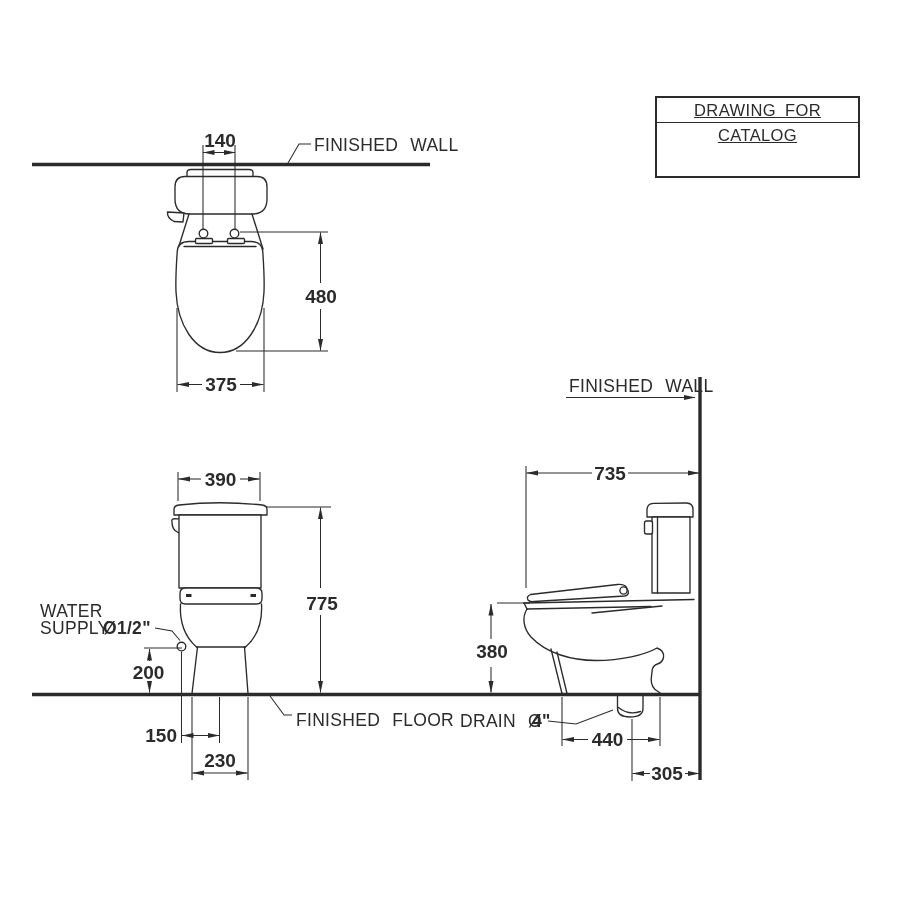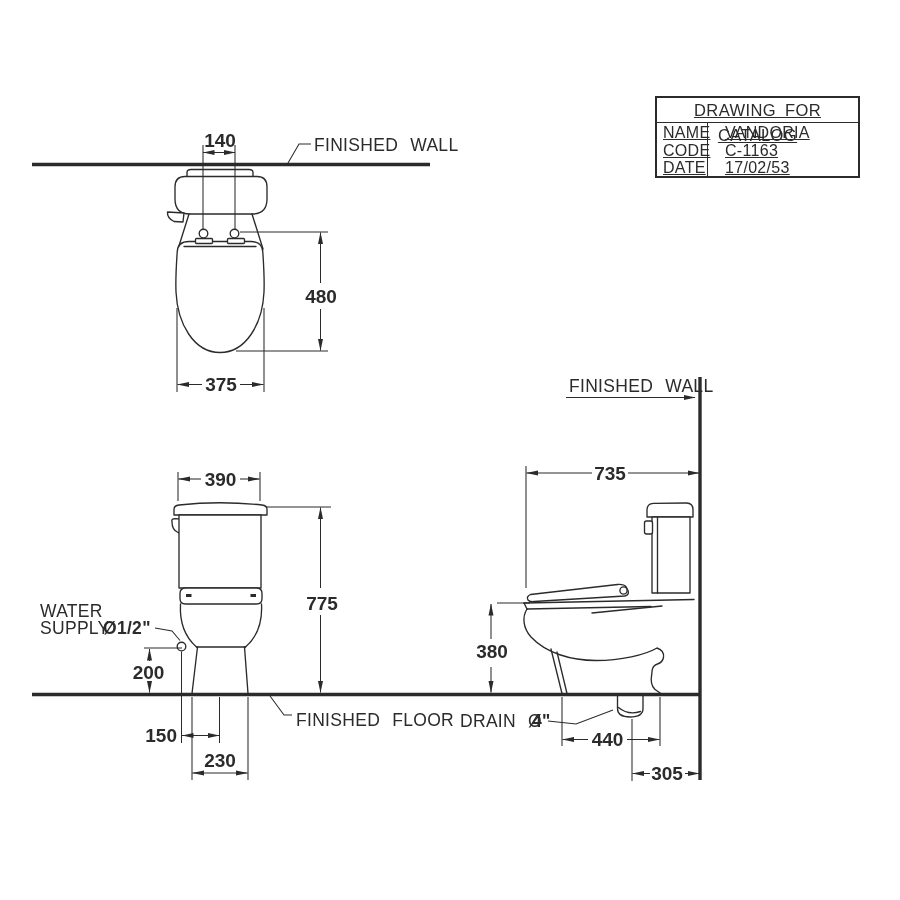--- a/index.html
+++ b/index.html
@@ -190,26 +190,14 @@
     <line class="dim" x1="650" y1="773.5" x2="632.5" y2="773.5" marker-end="url(#arr)"></line>
     <line class="dim" x1="685" y1="773.5" x2="699" y2="773.5" marker-end="url(#arr)"></line>
     <text class="t-dim" x="667" y="780" text-anchor="middle">305</text>
   </g>
 
   <line class="thick" x1="32" y1="694.5" x2="700" y2="694.5"></line>
 </svg>
 
   <div class="title-block">
     <div class="tb-header">DRAWING FOR CATALOG</div>
-    <div class="tb-body">
-      <div class="tb-labels">
-        <div class="tb-cell">NAME</div>
-        <div class="tb-cell">CODE</div>
-        <div class="tb-cell">DATE</div>
-      </div>
-      <div class="tb-values">
-        <div class="tb-cell">VANDORIA</div>
-        <div class="tb-cell">C-1163</div>
-        <div class="tb-cell">17/02/53</div>
-      </div>
-    </div>
   </div>
 </div>
 
 </body></html>

